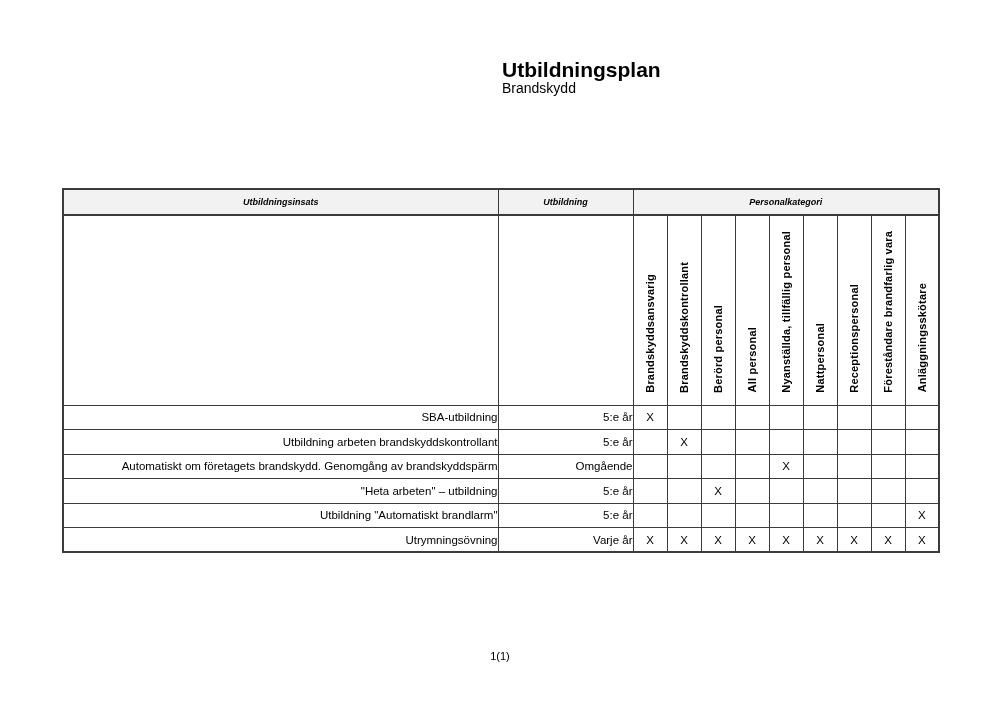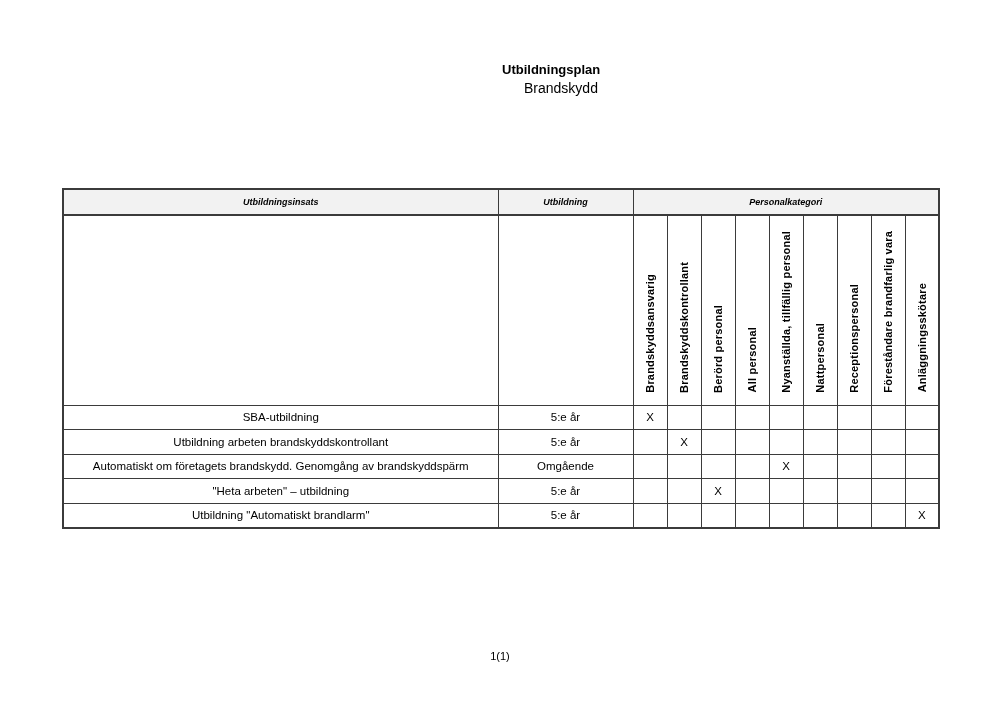--- a/index.html
+++ b/index.html
@@ -11,28 +11,27 @@
     font-family: "Liberation Sans", sans-serif;
     color: #000000;
     overflow: hidden;
   }
   .title-block {
     position: absolute;
     left: 502px;
     top: 60px;
   }
   .doc-title {
-    font-size: 13px;
+    font-size: 21px;
     font-weight: bold;
     line-height: 20px;
   }
   .doc-subtitle {
     font-size: 14px;
     line-height: 17px;
-    margin-left: 22px;
   }
   table.plan {
     position: absolute;
     left: 62px;
     top: 188px;
     width: 876px;
     border-collapse: collapse;
     table-layout: fixed;
     border: 2px solid #3b3b3b;
   }
@@ -64,21 +63,21 @@
     white-space: nowrap;
     font-size: 11px;
     font-weight: bold;
     letter-spacing: 0.2px;
   }
   tr.data-row { height: 24.5px; }
   tr.data-row td {
     font-size: 11.5px;
     vertical-align: middle;
   }
-  td.name-cell, td.interval-cell { text-align: center; }
+  td.name-cell, td.interval-cell { text-align: right; }
   td.mark-cell { text-align: center; font-size: 11px; }
   .page-footer {
     position: absolute;
     left: 0;
     top: 650px;
     width: 1000px;
     text-align: center;
     font-size: 11px;
   }
 </style>
@@ -182,16 +181,29 @@
       <td class="mark-cell"></td>
       <td class="mark-cell"></td>
       <td class="mark-cell"></td>
       <td class="mark-cell"></td>
       <td class="mark-cell"></td>
       <td class="mark-cell"></td>
       <td class="mark-cell"></td>
       <td class="mark-cell"></td>
       <td class="mark-cell">X</td>
     </tr>
+    <tr class="data-row">
+      <td class="name-cell">Utrymningsövning</td>
+      <td class="interval-cell">Varje år</td>
+      <td class="mark-cell">X</td>
+      <td class="mark-cell">X</td>
+      <td class="mark-cell">X</td>
+      <td class="mark-cell">X</td>
+      <td class="mark-cell">X</td>
+      <td class="mark-cell">X</td>
+      <td class="mark-cell">X</td>
+      <td class="mark-cell">X</td>
+      <td class="mark-cell">X</td>
+    </tr>
   </tbody>
 </table>
 
 <div class="page-footer">1(1)</div>
 
 </body></html>

